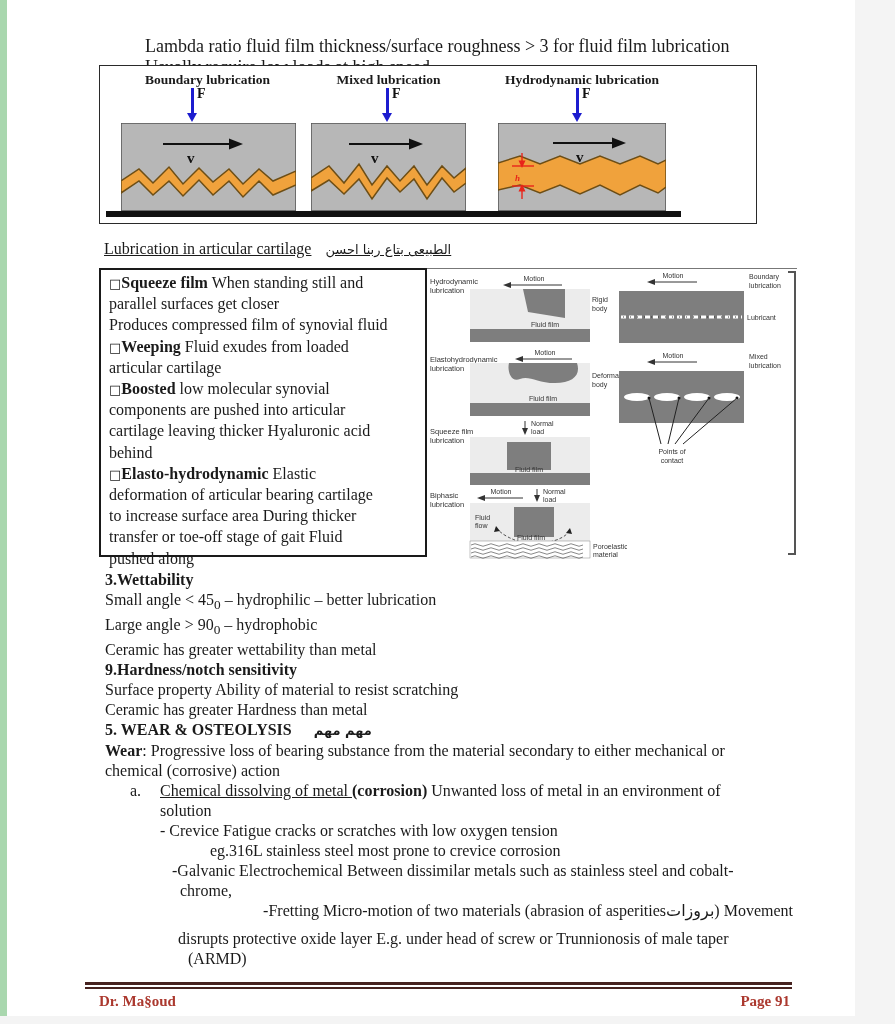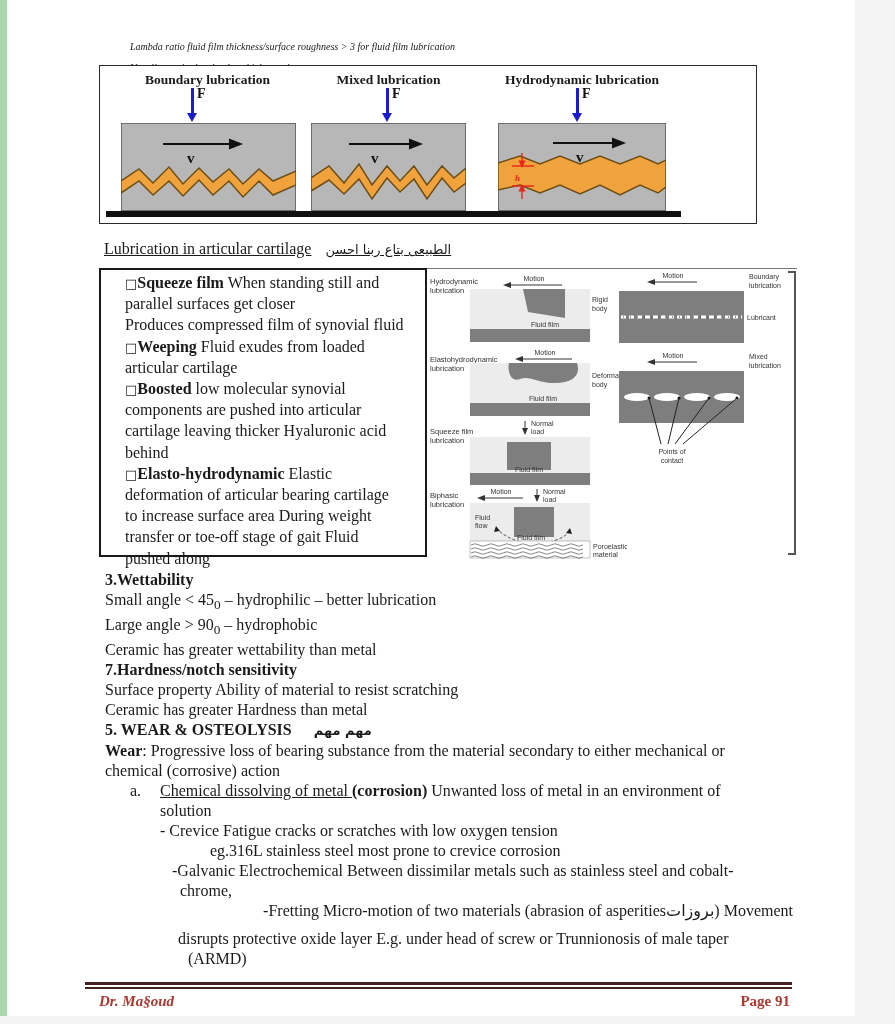--- a/index.html
+++ b/index.html
@@ -6,37 +6,37 @@
   body{
     width:895px;height:1024px;position:relative;overflow:hidden;
     background:var(--page-bg,#fff);
     font-family:"Liberation Serif","DejaVu Sans",serif;color:var(--text-black,#1a1a1a);
   }
   .edge-strip{position:absolute;left:0;top:0;width:7px;height:1024px;background:var(--edge-strip,#a9d7ae);}
   .scan-right{position:absolute;right:0;top:0;width:40px;height:1024px;background:var(--scan-edge,#f4f4f4);}
   .scan-bottom{position:absolute;left:0;bottom:0;width:895px;height:8px;background:var(--scan-edge,#f4f4f4);}
 
   
-  .intro{position:absolute;left:130px;top:36px;font-size:10px;line-height:21px;font-style:italic;}
+  .intro{position:absolute;left:145px;top:36px;font-size:18px;line-height:21px;}
 
   
   .fig-box{position:absolute;left:99px;top:65px;width:658px;height:159px;border:1.5px solid var(--figure-border,#2a2a2a);background:#fff;box-sizing:border-box;}
   .fig-h{position:absolute;top:6px;font-weight:bold;font-size:13.5px;text-align:center;}
   .f-arrow{position:absolute;top:22px;width:3px;height:25px;background:var(--force-blue,#1c1ccf);}
   .f-arrow::after{content:"";position:absolute;left:-4px;top:25px;border-left:5.5px solid transparent;border-right:5.5px solid transparent;border-top:9px solid var(--force-blue,#1c1ccf);}
   .f-lab{position:absolute;left:6px;top:-2px;font-weight:bold;font-size:14px;color:#111;}
   .fig-svg{position:absolute;top:57px;}
   .baseline{position:absolute;left:6px;top:145px;width:575px;height:6px;background:var(--baseline-black,#111);}
 
   
   .heading{position:absolute;left:104px;top:240px;font-size:16px;text-decoration:underline;white-space:nowrap;}
   .heading .arr-gap{margin-left:14px;}
 
   
-  .cart-box{position:absolute;left:99px;top:268px;width:328px;height:289px;border:2px solid #1a1a1a;box-sizing:border-box;padding:3px 24px;background:#fff;}
+  .cart-box{position:absolute;left:99px;top:268px;width:328px;height:289px;border:2px solid #1a1a1a;box-sizing:border-box;padding:3px 8px;background:#fff;}
   .bx-line{font-size:16px;line-height:20.2px;white-space:nowrap;}
   .bx-line b{font-weight:bold;}
   .blt{font-family:"DejaVu Sans",sans-serif;font-size:13px;}
 
   .dg-panel{position:absolute;left:427px;top:268px;width:370px;height:290px;border-top:1px solid #777;box-sizing:border-box;}
   .dg-label{position:absolute;font:7.5px/1.25 "Liberation Sans",sans-serif;color:#333;}
   .dg-svg{position:absolute;}
   .dg-svg text{font:7px "Liberation Sans",sans-serif;fill:#333;}
   .bracket{position:absolute;left:361px;top:2px;width:8px;height:284px;border-right:2px solid #555;border-top:2px solid #555;border-bottom:2px solid #555;box-sizing:border-box;}
 
@@ -53,21 +53,21 @@
   .ind105{padding-left:105px;}
   .ind67{padding-left:67px;}
   .ind75{padding-left:75px;}
   .ind65{padding-left:65px;text-align:right;}
   .ind73{padding-left:73px;margin-top:8px;}
   .ind83{padding-left:83px;}
 
   
   .f-rule{position:absolute;left:85px;top:982px;width:707px;height:2px;border-top:3px solid var(--footer-rule,#46221f);border-bottom:2px solid var(--footer-rule,#46221f);}
   .f-row{position:absolute;left:99px;top:993px;width:691px;display:flex;justify-content:space-between;color:var(--footer-red,#ab382e);font-size:15px;font-weight:bold;}
-  .f-author{font-style:italic;}
+  .f-author{}
 </style>
 </head>
 <body>
 
 <div class="edge-strip"></div>
 <div class="scan-right"></div>
 <div class="scan-bottom"></div>
 
 <div class="intro">
   <div>Lambda ratio fluid film thickness/surface roughness  &gt; 3 for fluid film lubrication</div>
@@ -134,21 +134,21 @@
   <div class="bx-line"><span class="blt"></span><b></b><span>parallel surfaces get closer</span></div>
   <div class="bx-line"><span class="blt"></span><b></b><span>Produces compressed film of synovial fluid</span></div>
   <div class="bx-line"><span class="blt">□</span><b>Weeping</b><span> Fluid exudes from loaded</span></div>
   <div class="bx-line"><span class="blt"></span><b></b><span>articular cartilage</span></div>
   <div class="bx-line"><span class="blt">□</span><b>Boosted</b><span> low molecular synovial</span></div>
   <div class="bx-line"><span class="blt"></span><b></b><span>components are pushed into articular</span></div>
   <div class="bx-line"><span class="blt"></span><b></b><span>cartilage leaving thicker Hyaluronic acid</span></div>
   <div class="bx-line"><span class="blt"></span><b></b><span>behind</span></div>
   <div class="bx-line"><span class="blt">□</span><b>Elasto-hydrodynamic</b><span> Elastic</span></div>
   <div class="bx-line"><span class="blt"></span><b></b><span>deformation of articular bearing cartilage</span></div>
-  <div class="bx-line"><span class="blt"></span><b></b><span>to increase surface area During weight</span></div>
+  <div class="bx-line"><span class="blt"></span><b></b><span>to increase surface area During thicker</span></div>
   <div class="bx-line"><span class="blt"></span><b></b><span>transfer or toe-off stage of gait Fluid</span></div>
   <div class="bx-line"><span class="blt"></span><b></b><span>pushed along</span></div>
 </div>
 
 <div class="dg-panel">
   <div class="dg-label" style="left:3px;top:8px;width:70px;">Hydrodynamic lubrication</div>
   <svg class="dg-svg" style="left:40px;top:4px;" width="160" height="72" viewBox="0 0 160 72">
     <text x="67" y="8" text-anchor="middle">Motion</text>
     <line x1="42" y1="12" x2="95" y2="12" stroke="#333" stroke-width="1"></line>
       <polygon points="36,12 44,9 44,15" fill="#333"></polygon>
@@ -249,21 +249,21 @@
 
   <div class="bracket"></div>
 </div>
 
 <div class="body-text">
   <div class="b-line bt">3.Wettability</div>
   <div class="b-line"><span>Small angle &lt; 45</span><sub>0</sub><span> – hydrophilic – better lubrication</span></div>
   <div class="b-line"><span>Large angle &gt; 90</span><sub>0</sub><span> – hydrophobic</span></div>
   <div class="b-line">Ceramic has greater wettability than metal</div>
 
-  <div class="b-line bt">7.Hardness/notch sensitivity</div>
+  <div class="b-line bt">9.Hardness/notch sensitivity</div>
   <div class="b-line">Surface property Ability of material to resist scratching</div>
   <div class="b-line">Ceramic has greater Hardness than metal</div>
 
   <div class="b-line bt"><span>5. WEAR &amp; OSTEOLYSIS</span><span class="ar ar-title">مهم مهم</span></div>
   <div class="b-line"><b>Wear</b><span>: Progressive loss of bearing substance from the material secondary to either mechanical or</span></div>
   <div class="b-line">chemical (corrosive) action</div>
 
   <div class="b-line la"><span class="marker">a.</span><span class="u">Chemical dissolving of metal </span><b>(corrosion)</b><span> Unwanted loss of metal in an environment of</span></div>
   <div class="b-line ind55">solution</div>
   <div class="b-line ind55">- Crevice Fatigue cracks or scratches with low oxygen tension</div>

